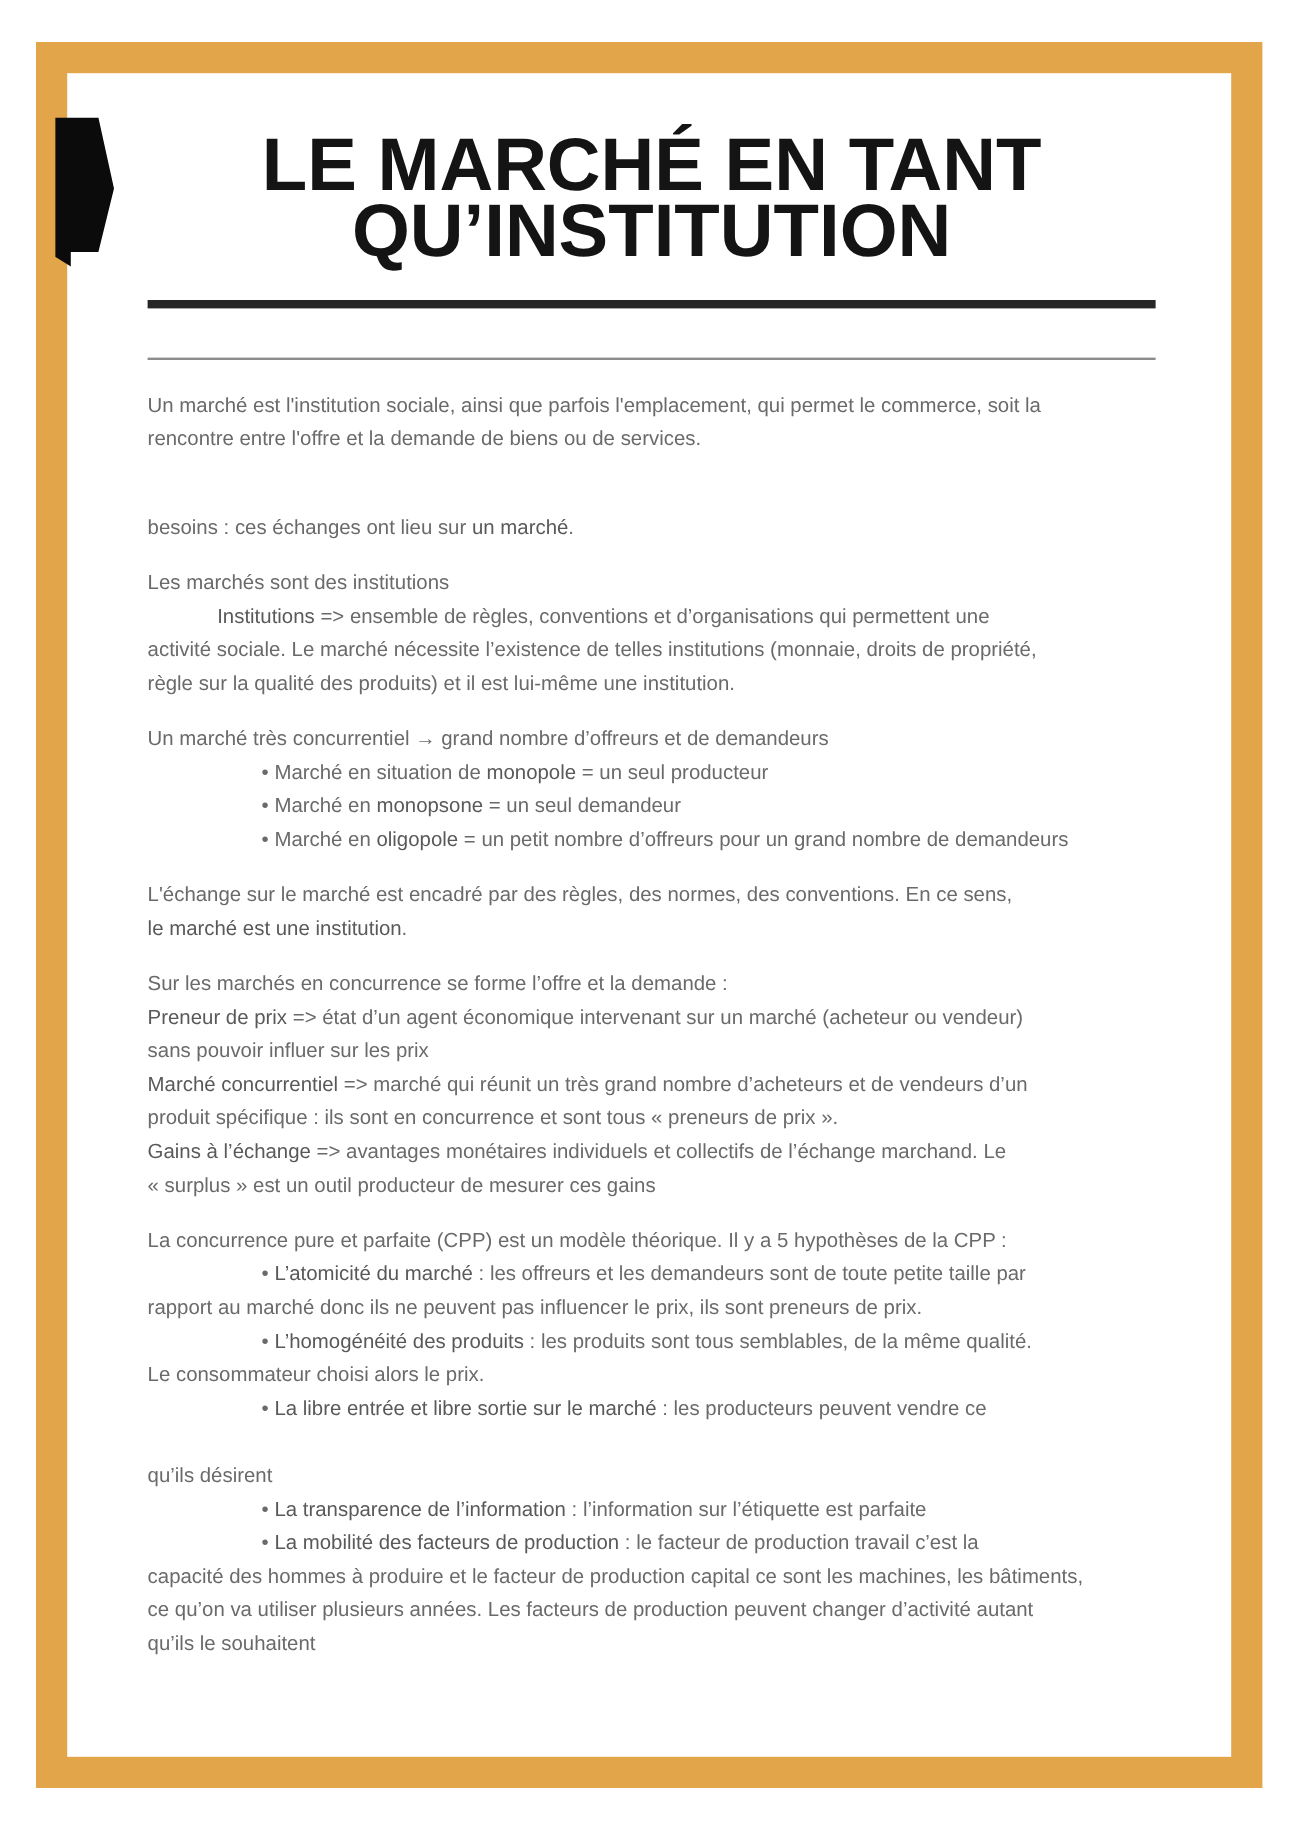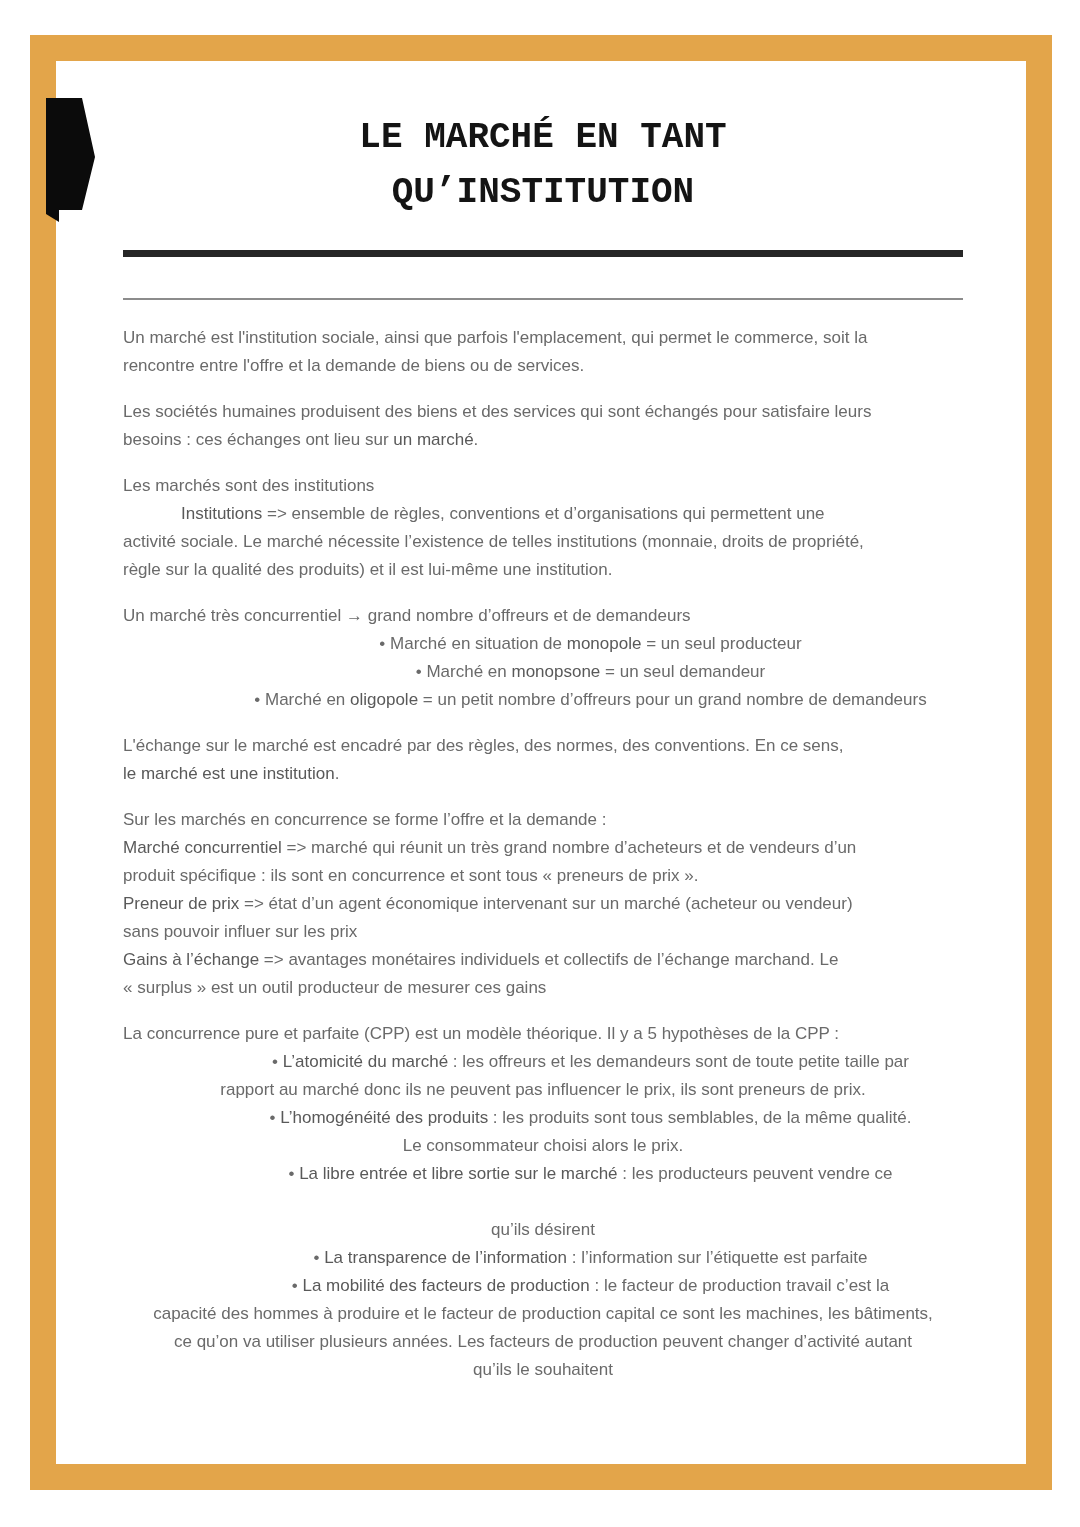--- a/index.html
+++ b/index.html
@@ -40,26 +40,25 @@
   }
   .content {
     position: absolute;
     left: 123px;
     top: 60px;
     width: 840px;
   }
   h1.page-title {
     margin: 50px 0 0 0;
     text-align: center;
-    font-size: 36px;
+    font-size: 62px;
     line-height: 55px;
     font-weight: bold;
     letter-spacing: 0px;
     color: var(--title);
-    font-family: Liberation Mono, monospace;
   }
   h1.page-title span { display: block; }
   .rule-thick {
     margin-top: 30px;
     height: 7px;
     background: var(--rule_thick);
     border: none;
   }
   .rule-thin {
     margin-top: 41px;
@@ -69,21 +68,21 @@
   }
   .doc {
     margin-top: 24px;
     font-size: 17px;
     line-height: 28px;
     color: var(--text);
   }
   .doc p { margin: 18px 0 0 0; }
   .doc p.tight { margin-top: 0; }
   .doc p.indent { text-indent: 58px; margin-top: 0; }
-  .doc p.bullet { text-indent: 95px; margin-top: 0; text-align: center; }
+  .doc p.bullet { text-indent: 95px; margin-top: 0; }
   .doc b { color: var(--bold_text); font-weight: normal; }
 </style>
 </head>
 <body>
 
 <div class="frame"></div>
 
 <svg class="ribbon" viewBox="0 0 50 125" xmlns="http://www.w3.org/2000/svg" aria-hidden="true">
   <polygon points="0,0 36,0 49,59 36,112 13,112 13,124 0,116" fill="#0b0b0b"></polygon>
 </svg>
@@ -93,31 +92,31 @@
   <h1 class="page-title">
     <span>LE MARCHÉ EN TANT</span>
     <span>QU’INSTITUTION</span>
   </h1>
 
   <div class="rule-thick"></div>
   <div class="rule-thin"></div>
 
   <div class="doc">
     <p><span>Un marché est l'institution sociale, ainsi que parfois l'emplacement, qui permet le commerce, soit la</span><br><span>rencontre entre l'offre et la demande de biens ou de services.</span></p>
-    <p><span>Les sociétés humaines produisent des biens et des services qui sont échangés pour satisfaire leurs</span><br><span>besoins : ces échanges ont lieu sur </span><b>un marché</b><span>.</span></p>
+    <p><br><span>besoins : ces échanges ont lieu sur </span><b>un marché</b><span>.</span></p>
     <p><span>Les marchés sont des institutions</span></p>
     <p class="indent"><b>Institutions</b><span> =&gt; ensemble de règles, conventions et d’organisations qui permettent une</span><br><span>activité sociale. Le marché nécessite l’existence de telles institutions (monnaie, droits de propriété,</span><br><span>règle sur la qualité des produits) et il est lui-même une institution.</span></p>
     <p><span>Un marché très concurrentiel → grand nombre d’offreurs et de demandeurs</span></p>
     <p class="bullet"><span>• Marché en situation de </span><b>monopole</b><span> = un seul producteur</span></p>
     <p class="bullet"><span>• Marché en </span><b>monopsone</b><span> = un seul demandeur</span></p>
     <p class="bullet"><span>• Marché en </span><b>oligopole</b><span> = un petit nombre d’offreurs pour un grand nombre de demandeurs</span></p>
     <p><span>L'échange sur le marché est encadré par des règles, des normes, des conventions. En ce sens,</span><br><b>le marché est une institution</b><span>.</span></p>
     <p><span>Sur les marchés en concurrence se forme l’offre et la demande :</span></p>
+    <p class="tight"><b>Preneur de prix</b><span> =&gt; état d’un agent économique intervenant sur un marché (acheteur ou vendeur)</span><br><span>sans pouvoir influer sur les prix</span></p>
     <p class="tight"><b>Marché concurrentiel</b><span> =&gt; marché qui réunit un très grand nombre d’acheteurs et de vendeurs d’un</span><br><span>produit spécifique : ils sont en concurrence et sont tous « preneurs de prix ».</span></p>
-    <p class="tight"><b>Preneur de prix</b><span> =&gt; état d’un agent économique intervenant sur un marché (acheteur ou vendeur)</span><br><span>sans pouvoir influer sur les prix</span></p>
     <p class="tight"><b>Gains à l’échange</b><span> =&gt; avantages monétaires individuels et collectifs de l’échange marchand. Le</span><br><span>« surplus » est un outil producteur de mesurer ces gains</span></p>
     <p><span>La concurrence pure et parfaite (CPP) est un modèle théorique. Il y a 5 hypothèses de la CPP :</span></p>
     <p class="bullet"><span>• </span><b>L’atomicité du marché</b><span> : les offreurs et les demandeurs sont de toute petite taille par</span><br><span>rapport au marché donc ils ne peuvent pas influencer le prix, ils sont preneurs de prix.</span></p>
     <p class="bullet"><span>• </span><b>L’homogénéité des produits</b><span> : les produits sont tous semblables, de la même qualité.</span><br><span>Le consommateur choisi alors le prix.</span></p>
     <p class="bullet"><span>• </span><b>La libre entrée et libre sortie sur le marché</b><span> : les producteurs peuvent vendre ce</span><br><br><span>qu’ils désirent</span></p>
     <p class="bullet"><span>• </span><b>La transparence de l’information</b><span> : l’information sur l’étiquette est parfaite</span></p>
     <p class="bullet"><span>• </span><b>La mobilité des facteurs de production</b><span> : le facteur de production travail c’est la</span><br><span>capacité des hommes à produire et le facteur de production capital ce sont les machines, les bâtiments,</span><br><span>ce qu’on va utiliser plusieurs années. Les facteurs de production peuvent changer d’activité autant</span><br><span>qu’ils le souhaitent</span></p>
   </div>
 
 </div>

